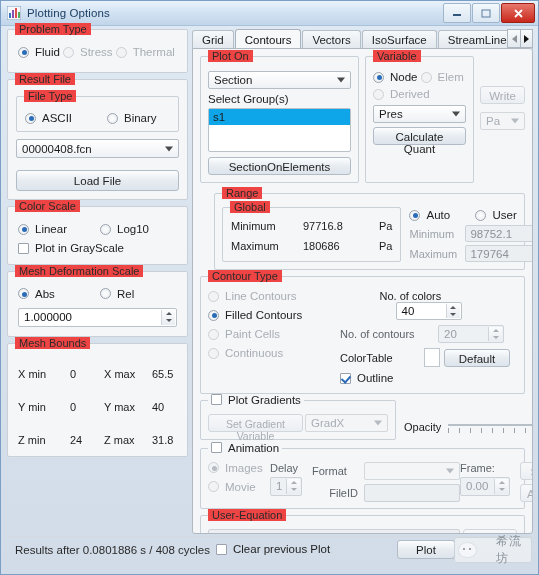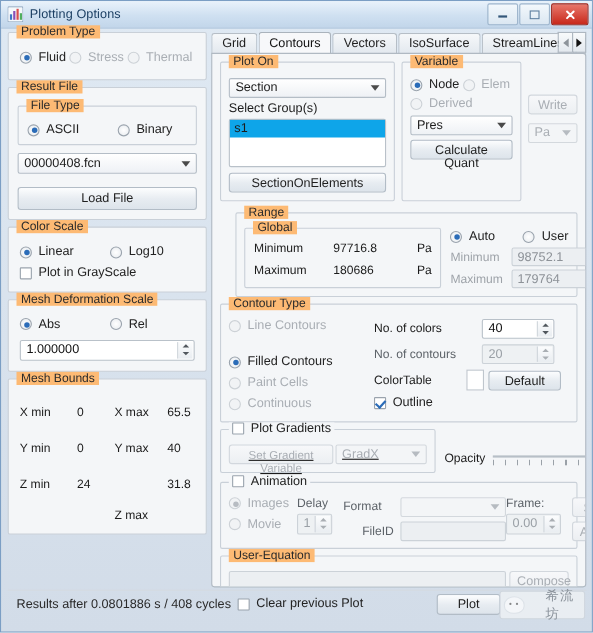--- a/index.html
+++ b/index.html
@@ -37,21 +37,21 @@
   }
   
   .content{position:absolute;left:0;top:24px;right:0;bottom:0;}
   .left-pane{position:absolute;left:6px;top:4px;width:181px;bottom:40px;}
   .right-pane{position:absolute;left:191px;top:4px;right:5px;bottom:40px;}
   .grp{
     border:1px solid #c9d0d8;background:#f4f6f8;border-radius:2px;
     margin:0 0 6px 0;padding:16px 8px 8px 8px;position:relative;
   }
   .grp > legend, .grp > .legend{
-    position:absolute;top:-7px;left:7px;background:#fdba74;
+    position:absolute;top:-7px;left:7px;background:#ef4444;
     padding:0 4px;font-size:11px;color:#2b2b2b;
   }
 
   
   .radio{display:inline-flex;align-items:center;gap:6px;font-size:11.5px;color:#222;}
   .radio .dot{
     width:11px;height:11px;border-radius:50%;
     border:1px solid #9aa3ad;background:radial-gradient(#ffffff,#e6eaee);
     position:relative;flex:none;box-sizing:border-box;
   }
@@ -307,21 +307,21 @@
         </div>
         <div style="display:flex;margin-bottom:21px;">
           <span style="width:52px;">Y min</span>
           <span style="width:34px;">0</span>
           <span style="width:48px;">Y max</span>
           <span>40</span>
         </div>
         <div style="display:flex;">
           <span style="width:52px;">Z min</span>
           <span style="width:34px;">24</span>
-          <span style="width:48px;margin-top:28px;">Z max</span>
+          <span style="width:48px;">Z max</span>
           <span>31.8</span>
         </div>
       </div>
     </div>
 
     <div class="right-pane">
       <div class="tabstrip">
         <div class="tabs">
           <div class="tab">Grid</div>
           <div class="tab active">Contours</div>
@@ -423,39 +423,39 @@
                 <span class="field dis" style="flex:1;">179764</span>
               </div>
             </div>
           </div>
         </div>
 
         <div class="grp" style="padding:13px 7px 7px 7px;">
           <span class="legend">Contour Type</span>
           <div style="display:flex;">
             <div style="width:132px;flex:none;">
-              <div class="radio dis" style="margin-bottom:21px;">
+              <div class="radio dis" style="margin-bottom:7px;">
                 <span class="dot"></span>
                 <span>Line Contours</span>
               </div>
               <div class="radio on" style="margin-bottom:7px;">
                 <span class="dot"></span>
                 <span>Filled Contours</span>
               </div>
               <div class="radio dis" style="margin-bottom:7px;">
                 <span class="dot"></span>
                 <span>Paint Cells</span>
               </div>
               <div class="radio dis">
                 <span class="dot"></span>
                 <span>Continuous</span>
               </div>
             </div>
             <div style="flex:1;">
-              <div style="display:flex;align-items:center;margin-bottom:5px;">
+              <div style="display:flex;align-items:center;margin-bottom:5px;flex-direction:column;">
                 <span style="width:98px;">No. of colors</span>
                 <span class="spin" style="width:66px;">
                   <span>40</span>
                   <span class="sp">
                       <i class="up"></i>
                       <i class="dn"></i>
                     </span>
                 </span>
               </div>
               <div style="display:flex;align-items:center;margin-bottom:5px;">
@@ -482,21 +482,21 @@
         </div>
 
         <div style="display:flex;align-items:flex-start;gap:8px;">
           <div class="grp" style="width:180px;flex:none;padding:13px 7px 7px 7px;">
             <span class="legend" style="padding:0;background:transparent;">
               <span class="check" style="background:#f4f6f8;padding:0 3px;">
                 <span class="box"></span>
                 <span>Plot Gradients</span>
               </span>
             </span>
-            <div style="display:flex;gap:2px;text-decoration:underline;">
+            <div style="display:flex;gap:2px;">
               <span class="btn dis" style="flex:none;width:95px;height:18px;line-height:12px;font-size:10.5px;">Set Gradient Variable</span>
               <span class="combo dis" style="flex:1;">
                 <span>GradX</span>
                 <span class="arrow"></span>
               </span>
             </div>
           </div>
           <div style="flex:1;display:flex;align-items:center;padding-top:18px;">
             <span style="margin-right:7px;">Opacity</span>
             <span class="slider">

